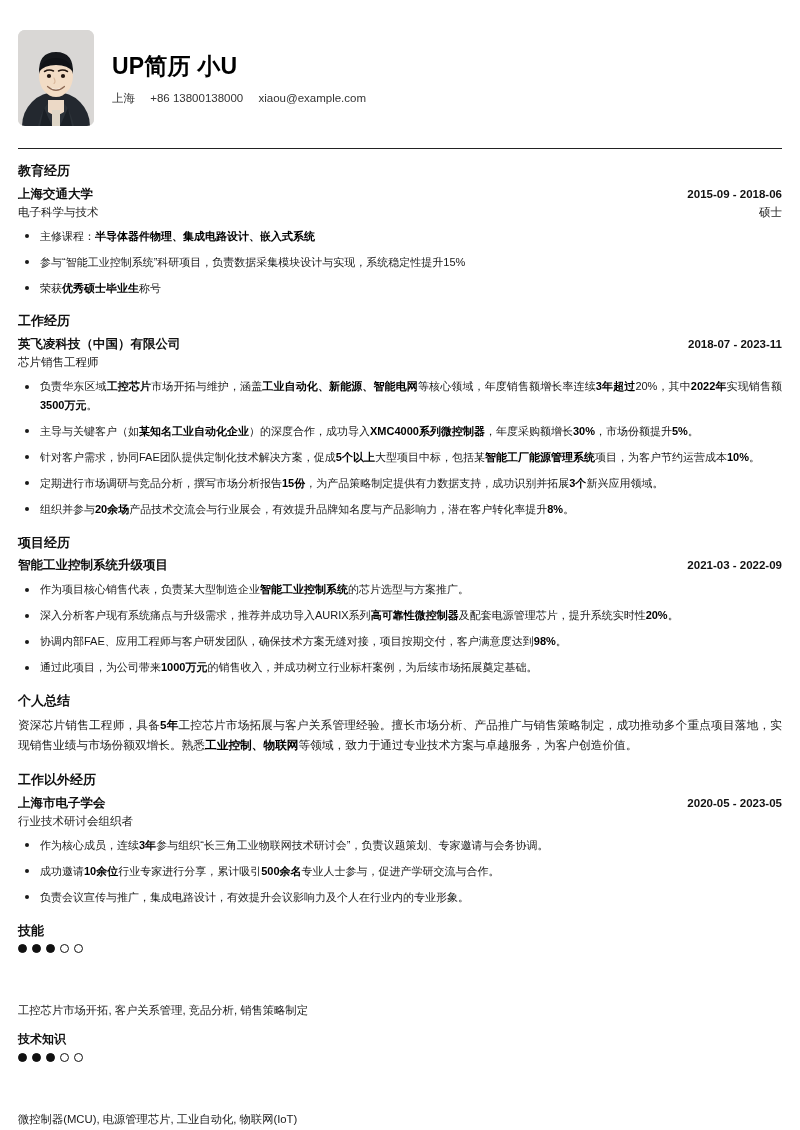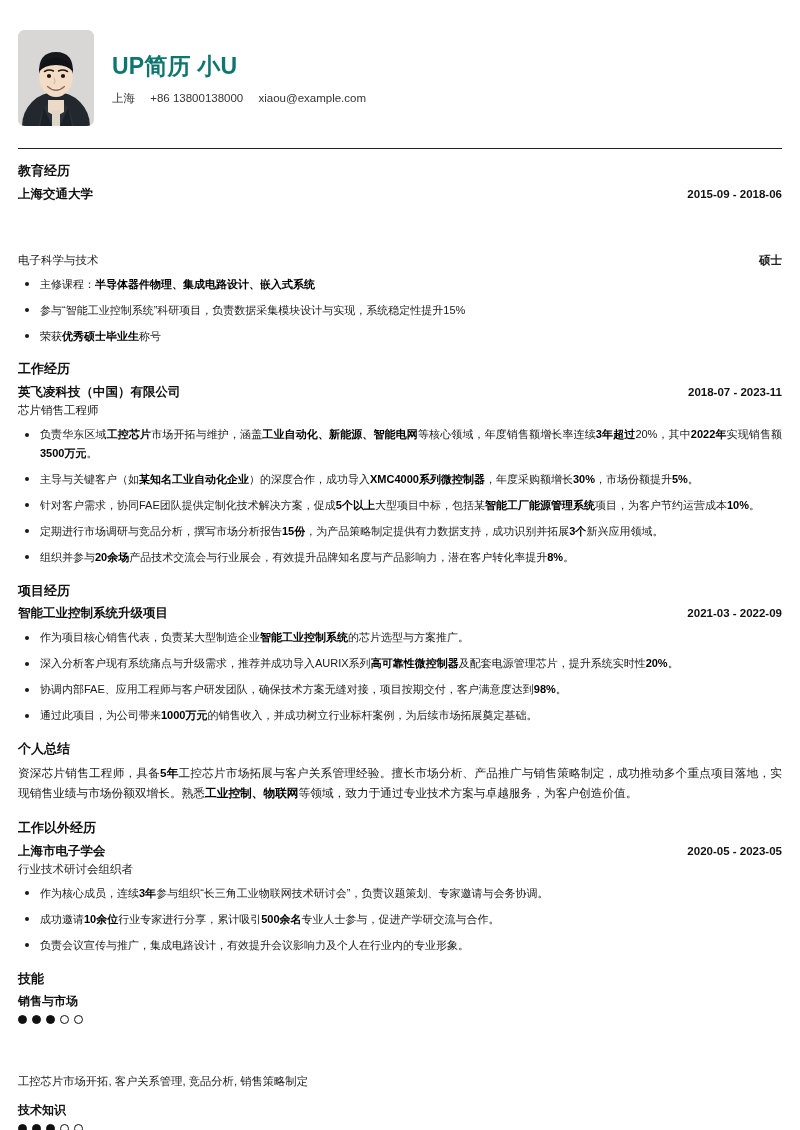--- a/index.html
+++ b/index.html
@@ -36,21 +36,21 @@
     position: relative;
   }
   .avatar svg { display: block; width: 100%; height: 100%; }
   .identity { flex: 1 1 auto; min-width: 0; padding-top: 2px; }
   .name {
     font-size: 23px;
     font-weight: bold;
     letter-spacing: 0.2px;
     line-height: 1.25;
     margin: 0 0 10px 0;
-    color: #0f766e;
+    color: #000000;
   }
   .contact {
     font-size: 11.5px;
     color: #333;
     line-height: 1.4;
   }
   .contact span { margin-right: 12px; white-space: nowrap; }
   .contact span:last-child { margin-right: 0; text-align: center; }
 
   .rule {
@@ -88,23 +88,22 @@
     line-height: 1.55;
   }
   .entry-meta {
     font-size: 11.5px;
     font-weight: bold;
     color: #111;
     white-space: nowrap;
     line-height: 1.55;
   }
   .entry-meta.light {
-    font-weight: bold;
+    font-weight: normal;
     color: #222;
-    margin-top: 48px;
   }
 
   
   ul.bullets {
     list-style: none;
     margin: 5px 0 0 0;
     padding: 0;
   }
   ul.bullets li {
     position: relative;
@@ -274,21 +273,20 @@
           <li>成功邀请<b>10余位</b>行业专家进行分享，累计吸引<b>500余名</b>专业人士参与，促进产学研交流与合作。</li>
           <li>负责会议宣传与推广，集成电路设计，有效提升会议影响力及个人在行业内的专业形象。</li>
         </ul>
     </div>
   </div>
 
   <div class="section">
     <div class="section-title">技能</div>
     <div id="skills-container">
         <div class="skill-group">
-          <div class="skill-name">销售与市场</div>
           <div class="dots">
             <span class="dot filled"></span>
             <span class="dot filled"></span>
             <span class="dot filled"></span>
             <span class="dot"></span>
             <span class="dot"></span>
           </div>
           <div class="skill-items">工控芯片市场开拓, 客户关系管理, 竞品分析, 销售策略制定</div>
         </div>
         <div class="skill-group">

